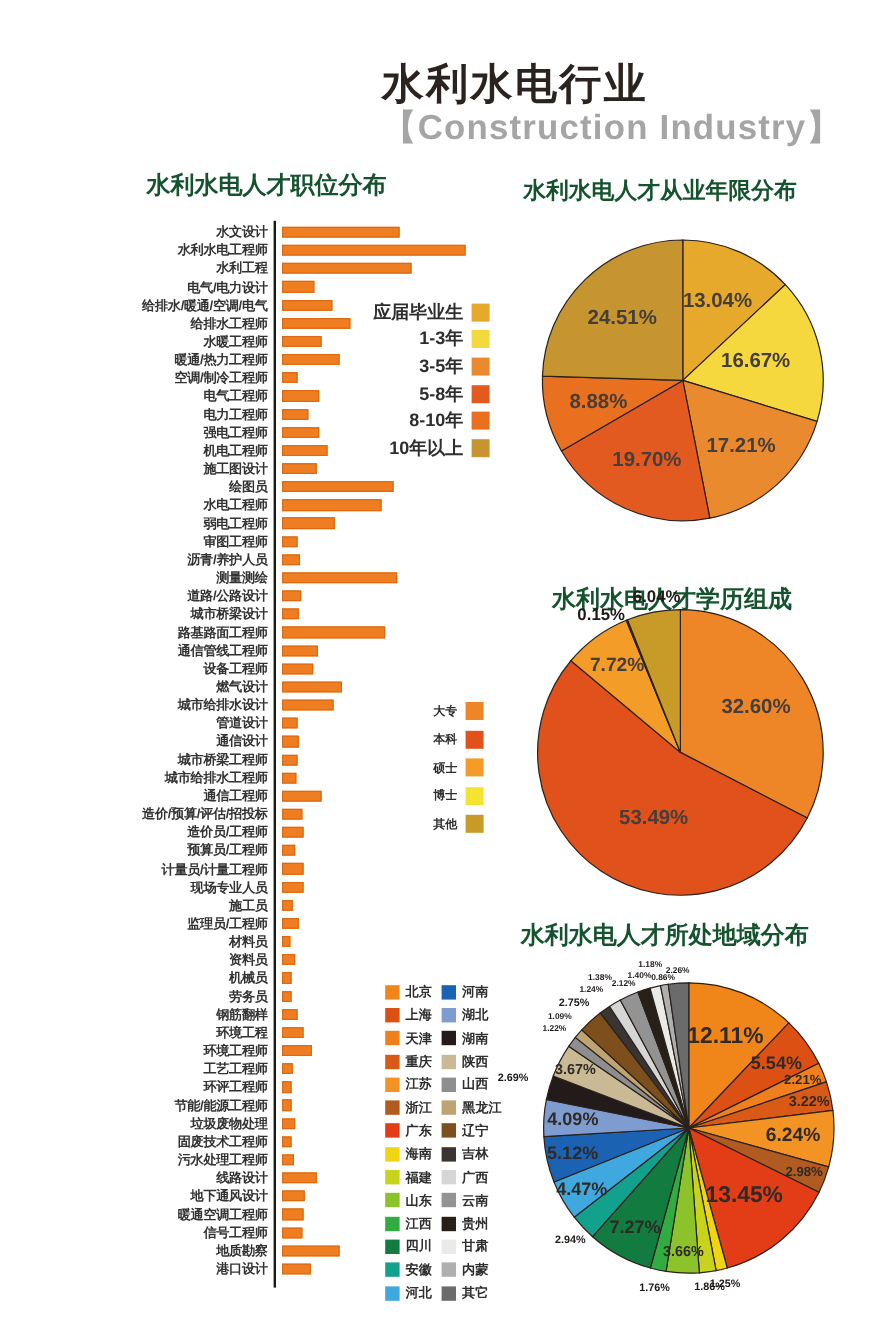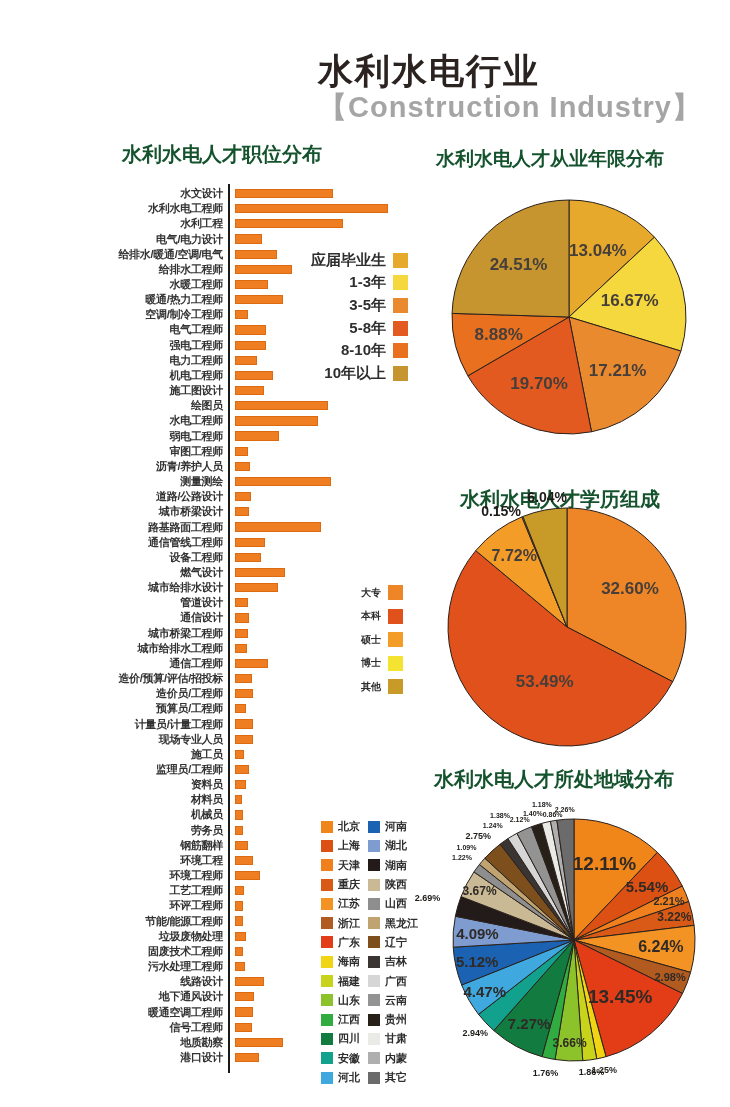--- a/index.html
+++ b/index.html
@@ -89,28 +89,28 @@
       </div>
       <div class="bar-row">
         <div class="bar-lbl">空调/制冷工程师</div>
         <div class="bar" style="width: 13px; background: rgb(239, 125, 33); border: 1px solid rgb(220, 106, 16);"></div>
       </div>
       <div class="bar-row">
         <div class="bar-lbl">电气工程师</div>
         <div class="bar" style="width: 31px; background: rgb(239, 125, 33); border: 1px solid rgb(220, 106, 16);"></div>
       </div>
       <div class="bar-row">
+        <div class="bar-lbl">电力工程师</div>
+        <div class="bar" style="width: 22px; background: rgb(239, 125, 33); border: 1px solid rgb(220, 106, 16);"></div>
+      </div>
+      <div class="bar-row">
         <div class="bar-lbl">强电工程师</div>
         <div class="bar" style="width: 31px; background: rgb(239, 125, 33); border: 1px solid rgb(220, 106, 16);"></div>
       </div>
       <div class="bar-row">
-        <div class="bar-lbl">电力工程师</div>
-        <div class="bar" style="width: 22px; background: rgb(239, 125, 33); border: 1px solid rgb(220, 106, 16);"></div>
-      </div>
-      <div class="bar-row">
         <div class="bar-lbl">机电工程师</div>
         <div class="bar" style="width: 38px; background: rgb(239, 125, 33); border: 1px solid rgb(220, 106, 16);"></div>
       </div>
       <div class="bar-row">
         <div class="bar-lbl">施工图设计</div>
         <div class="bar" style="width: 29px; background: rgb(239, 125, 33); border: 1px solid rgb(220, 106, 16);"></div>
       </div>
       <div class="bar-row">
         <div class="bar-lbl">绘图员</div>
         <div class="bar" style="width: 93px; background: rgb(239, 125, 33); border: 1px solid rgb(220, 106, 16);"></div>
@@ -205,26 +205,26 @@
       </div>
       <div class="bar-row">
         <div class="bar-lbl">施工员</div>
         <div class="bar" style="width: 9px; background: rgb(239, 125, 33); border: 1px solid rgb(220, 106, 16);"></div>
       </div>
       <div class="bar-row">
         <div class="bar-lbl">监理员/工程师</div>
         <div class="bar" style="width: 14px; background: rgb(239, 125, 33); border: 1px solid rgb(220, 106, 16);"></div>
       </div>
       <div class="bar-row">
+        <div class="bar-lbl">材料员</div>
+        <div class="bar" style="width: 7px; background: rgb(239, 125, 33); border: 1px solid rgb(220, 106, 16);"></div>
+      </div>
+      <div class="bar-row">
         <div class="bar-lbl">资料员</div>
         <div class="bar" style="width: 11px; background: rgb(239, 125, 33); border: 1px solid rgb(220, 106, 16);"></div>
-      </div>
-      <div class="bar-row">
-        <div class="bar-lbl">材料员</div>
-        <div class="bar" style="width: 7px; background: rgb(239, 125, 33); border: 1px solid rgb(220, 106, 16);"></div>
       </div>
       <div class="bar-row">
         <div class="bar-lbl">机械员</div>
         <div class="bar" style="width: 8px; background: rgb(239, 125, 33); border: 1px solid rgb(220, 106, 16);"></div>
       </div>
       <div class="bar-row">
         <div class="bar-lbl">劳务员</div>
         <div class="bar" style="width: 8px; background: rgb(239, 125, 33); border: 1px solid rgb(220, 106, 16);"></div>
       </div>
       <div class="bar-row">

